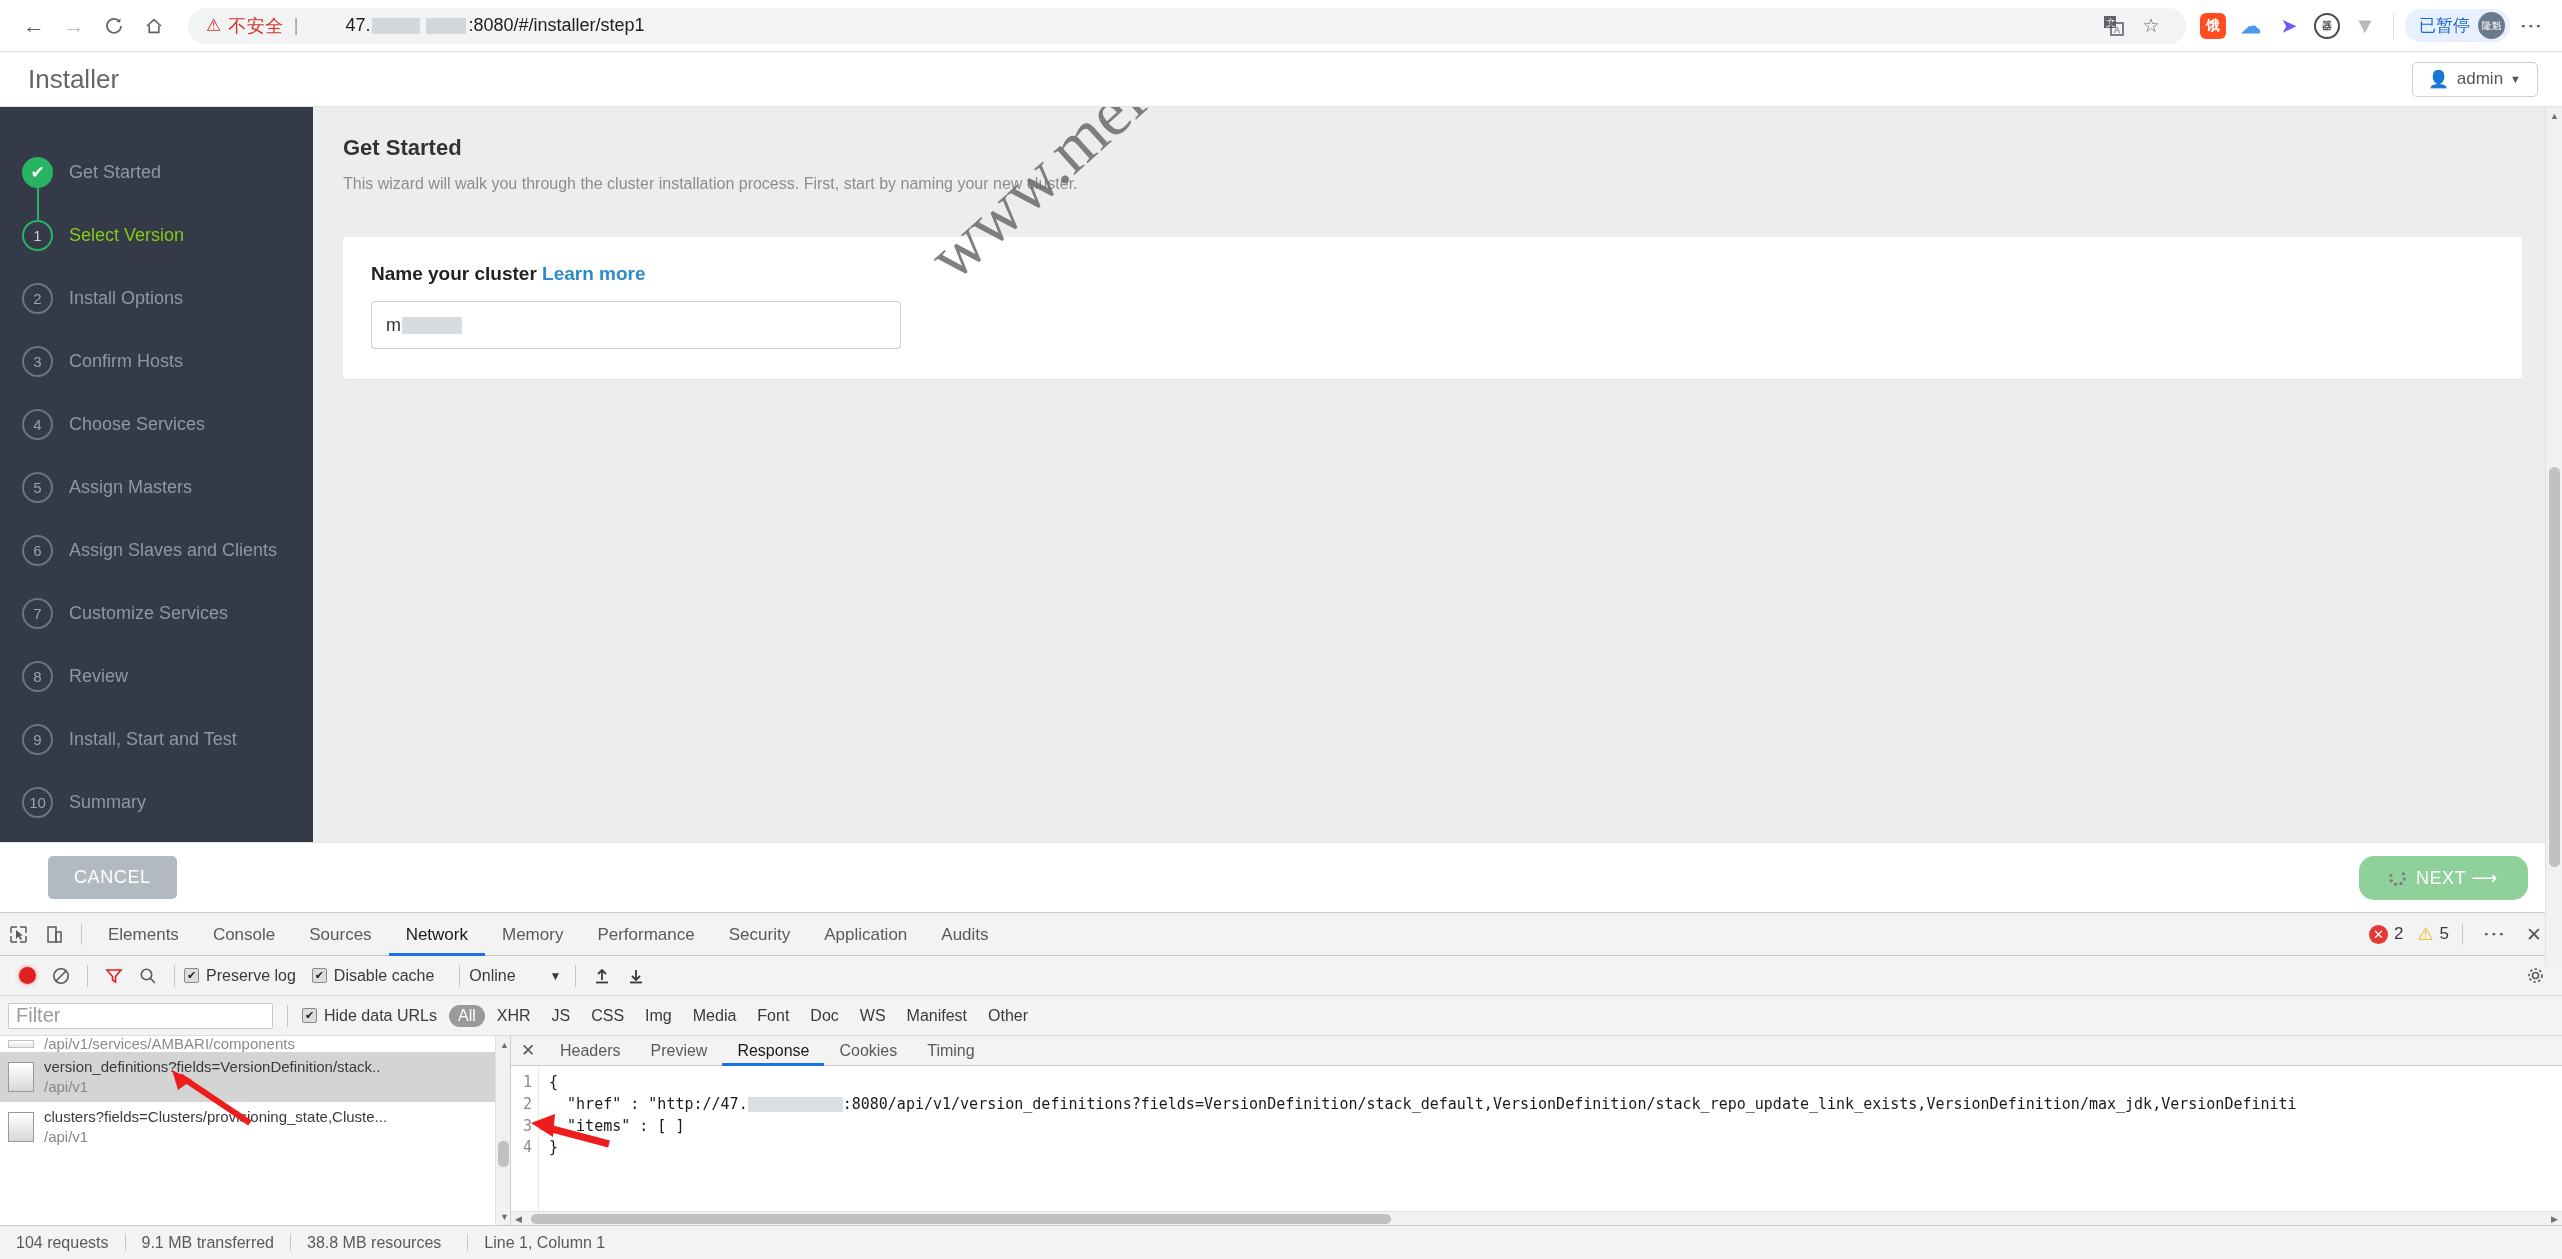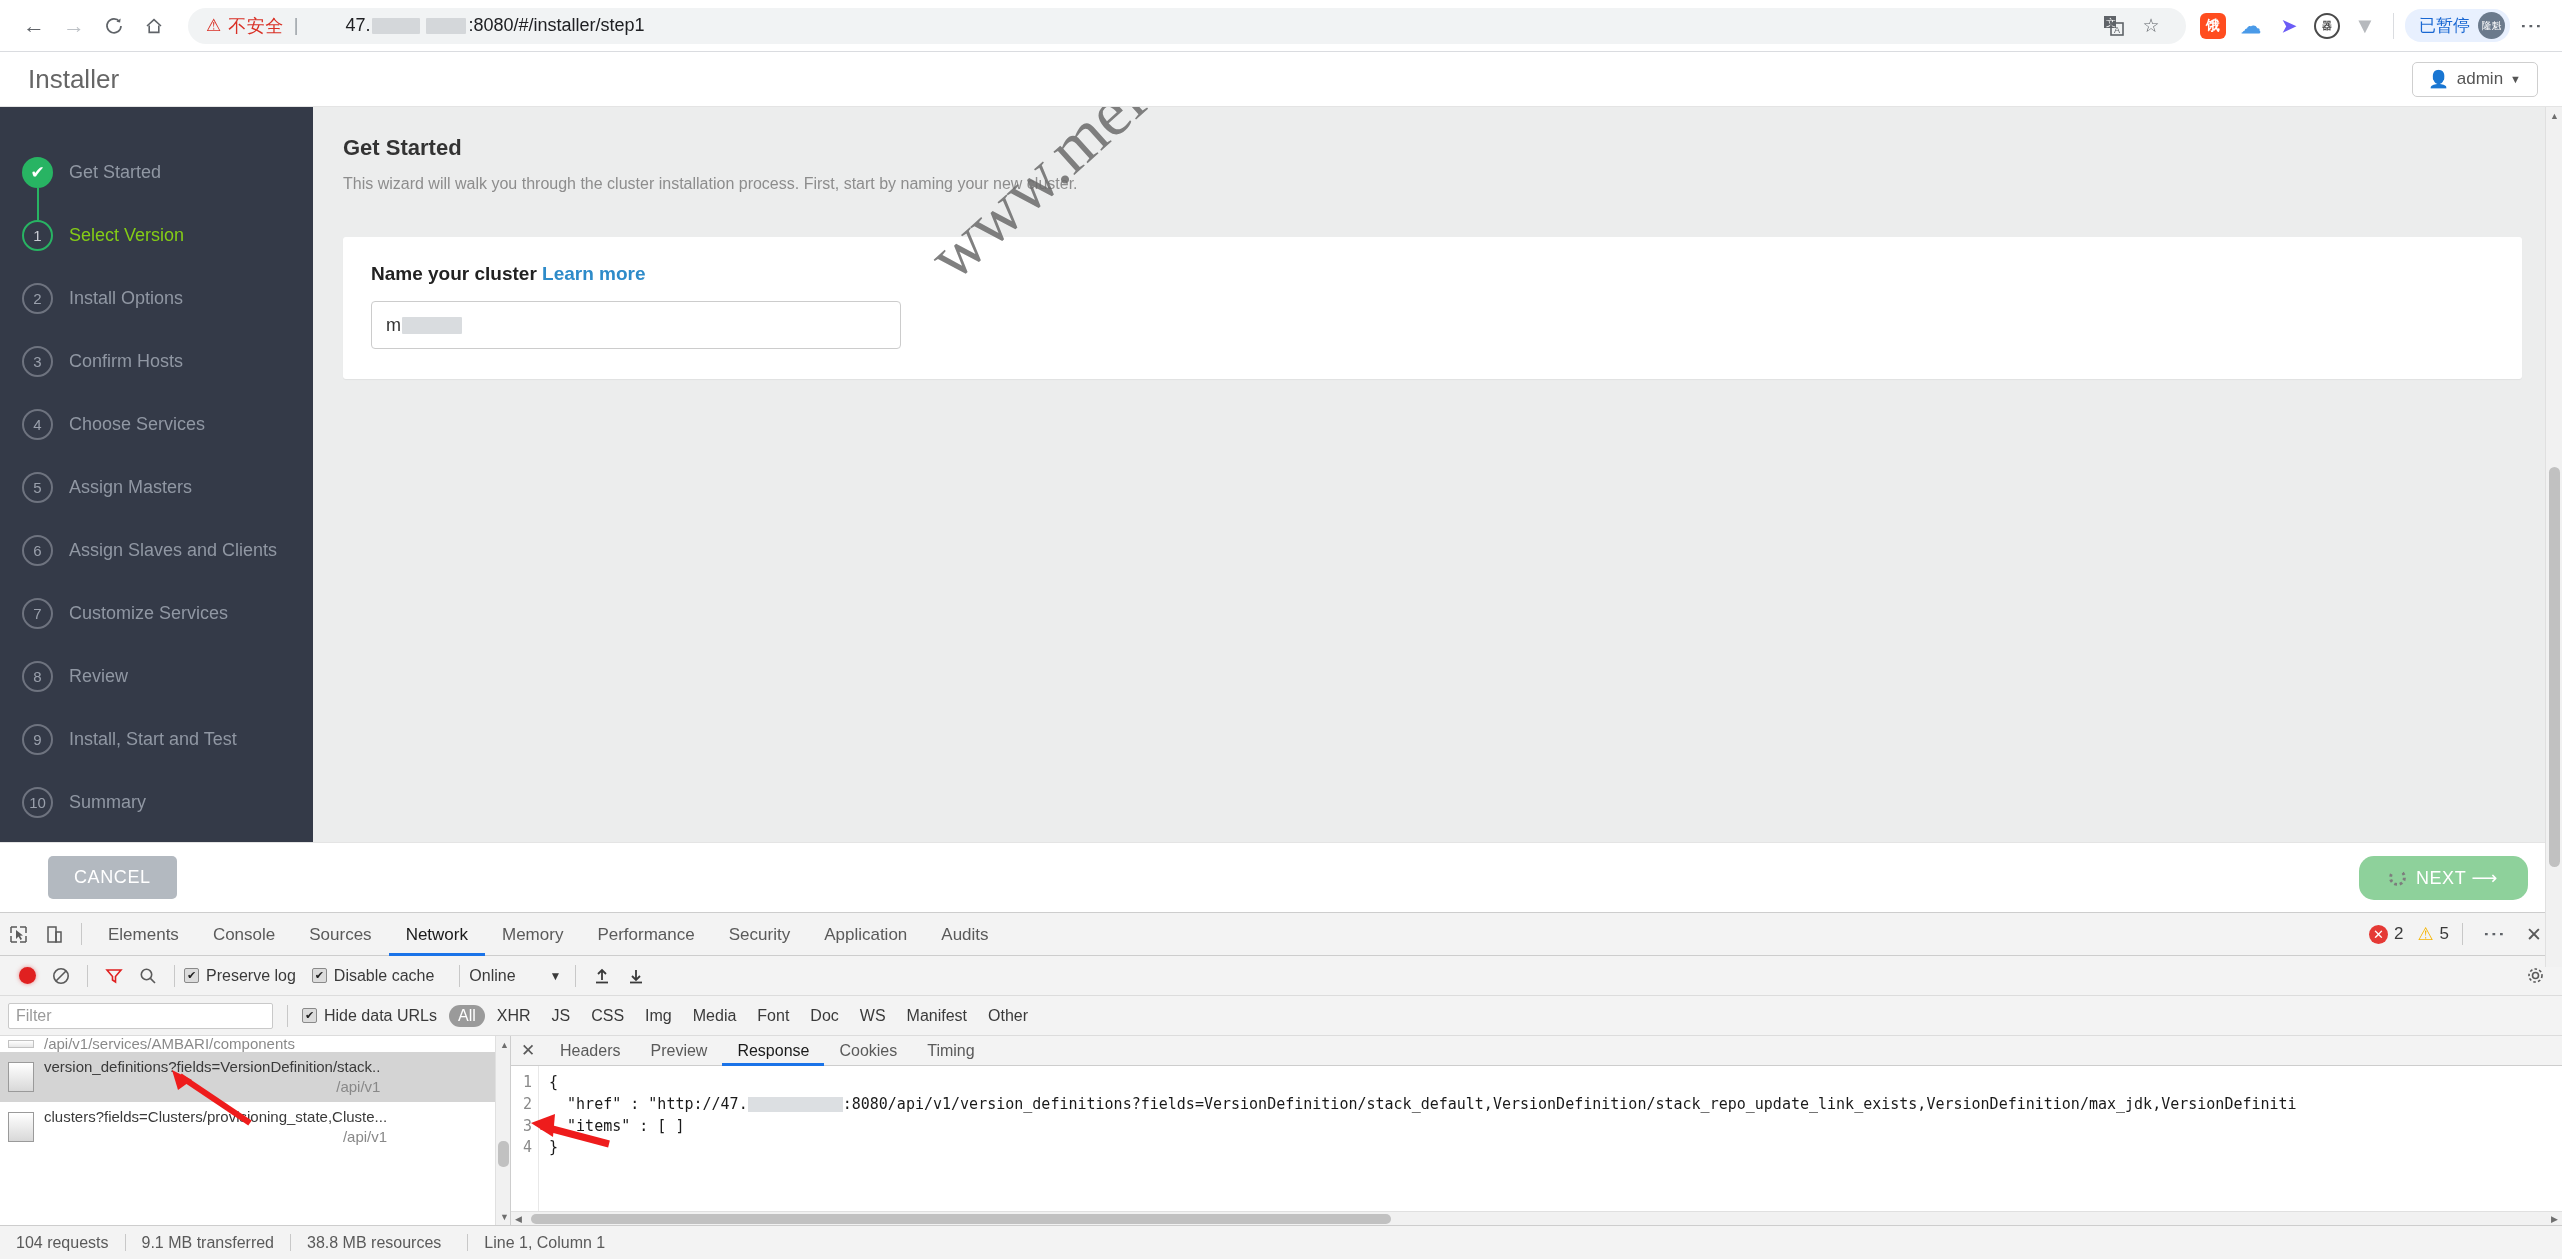--- a/index.html
+++ b/index.html
@@ -245,32 +245,32 @@
   .dt-filterbar {
     height: 40px; background: #f3f3f3;
     display: flex; align-items: center;
     border-bottom: 1px solid #dcdcdc;
     padding: 0 0 0 0; font-size: 16px; color: #3a3a3a;
   }
   .filter-input {
     width: 265px; height: 26px; margin-left: 8px;
     border: 1px solid #c9c9c9; background: #fff;
     border-radius: 2px; padding: 0 7px;
-    color: #9a9a9a; font-size: 16px; display: flex; align-items: center;
+    color: #9a9a9a; font-size: 20px; display: flex; align-items: center;
   }
   .ftype { padding: 2px 9px; border-radius: 11px; margin-right: 3px; }
   .ftype.sel { background: #9a9a9a; color: #fff; }
 
   .dt-content { flex: 1; display: flex; }
   .req-list { width: 511px; border-right: 1px solid #cdcdcd; display: flex; flex-direction: column; background:#fff;}
   .req-head {
     height: 28px; background: #f3f3f3; border-bottom: 1px solid #cdcdcd;
     font-size: 16px; color: #3a3a3a; display: flex; align-items: center; padding-left: 8px;
   }
-  .req-rows { flex: 1; position: relative; overflow: hidden; text-align: right; }
+  .req-rows { flex: 1; position: relative; overflow: hidden; }
   .req-row {
     display: flex; align-items: center; gap: 10px;
     padding: 4px 8px; font-size: 15px; color: #3a3a3a;
     height: 50px;
   }
   .req-row.sel { background: #d4d4d4; }
   .req-row.faded { opacity: 0.6; height: 16px; overflow: hidden; }
   .doc-icon {
     width: 26px; height: 30px; border: 1px solid #9a9a9a;
     background: linear-gradient(#ffffff,#d8d8d8); flex-shrink: 0;

